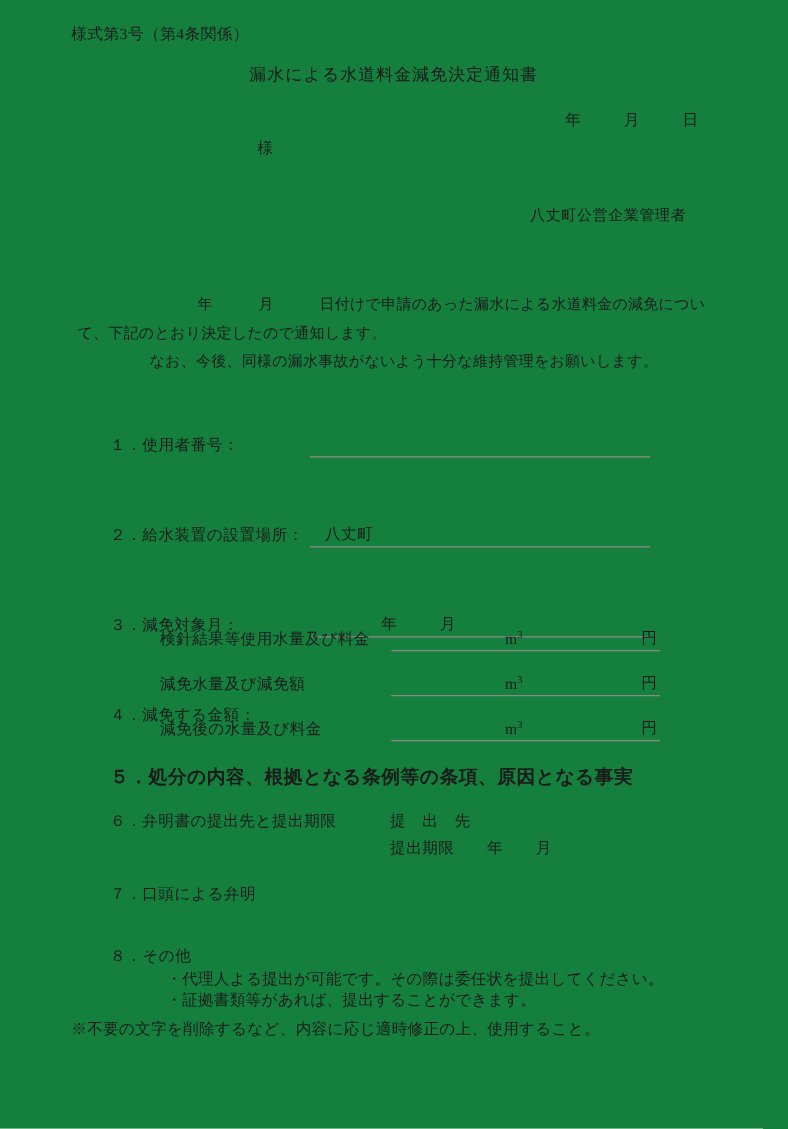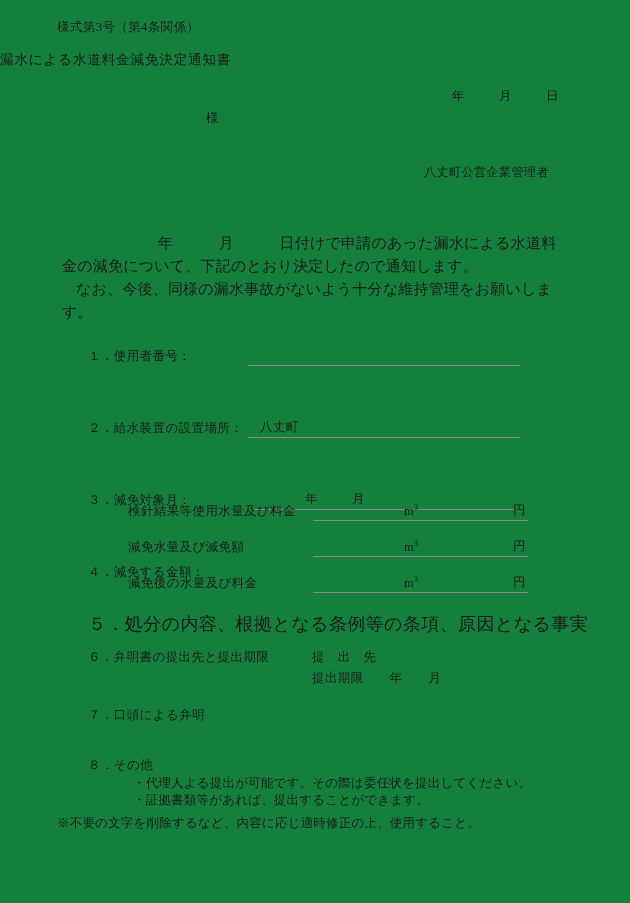--- a/index.html
+++ b/index.html
@@ -25,21 +25,21 @@
   .form-no {
     left: 57px;
     top: 19px;
     font-size: 12.5px;
     letter-spacing: 0.4px;
   }
   .doc-title {
     left: 0;
     top: 51px;
     width: 630px;
-    text-align: left;
+    text-align: center;
     font-size: 13.5px;
     letter-spacing: 0.9px;
     white-space: normal;
   }
   .date-line {
     left: 452px;
     top: 88px;
     font-size: 12.5px;
     letter-spacing: 0.5px;
   }
@@ -53,27 +53,27 @@
     left: 424px;
     top: 164px;
     font-size: 12px;
     letter-spacing: 0.5px;
   }
 
   .body-block {
     left: 62px;
     top: 232px;
     width: 508px;
-    font-size: 15px;
+    font-size: 12px;
     line-height: 23px;
     white-space: normal;
     letter-spacing: 0.2px;
   }
   .body-block .p1 { text-indent: 0; margin: 0; }
-  .body-block .p2 { margin: 0; text-indent: 14px; }
+  .body-block .p2 { margin: 0; text-indent: 14px; text-align: center; }
   .indent-lead { display: inline-block; width: 96px; }
 
   .items {
     position: absolute;
     left: 0;
     top: 348px;
     width: 630px;
   }
   .item-row {
     position: relative;
@@ -142,21 +142,21 @@
     font-size: 12.5px;
   }
   .unit-m3 sup { font-size: 8.5px; vertical-align: super; }
   .unit-yen {
     position: absolute;
     left: 513px;
     top: -1px;
     font-size: 12.5px;
   }
 
-  .item5 { position: absolute; left: 88px; top: 612px; font-size: 18px; letter-spacing: 0.4px; }
+  .item5 { position: absolute; left: 88px; top: 612px; font-size: 15px; letter-spacing: 0.4px; font-weight: bold; }
   .item6-label { position: absolute; left: 88px; top: 649px; font-size: 12.5px; letter-spacing: 0.4px; }
   .item6-dest { position: absolute; left: 312px; top: 649px; font-size: 12.5px; letter-spacing: 0.4px; }
   .item6-due { position: absolute; left: 312px; top: 670px; font-size: 12.5px; letter-spacing: 0.4px; }
   .item6-due .gap { display: inline-block; width: 26px; }
 
   .item7-label { position: absolute; left: 88px; top: 707px; font-size: 12.5px; letter-spacing: 0.4px; }
   .item7-b1 { position: absolute; left: 133px; top: 726px; font-size: 12.5px; letter-spacing: 0.2px; }
 
   .item8-label { position: absolute; left: 88px; top: 757px; font-size: 12.5px; letter-spacing: 0.4px; }
   .item8-b1 { position: absolute; left: 133px; top: 775px; font-size: 12.5px; letter-spacing: 0.2px; }

